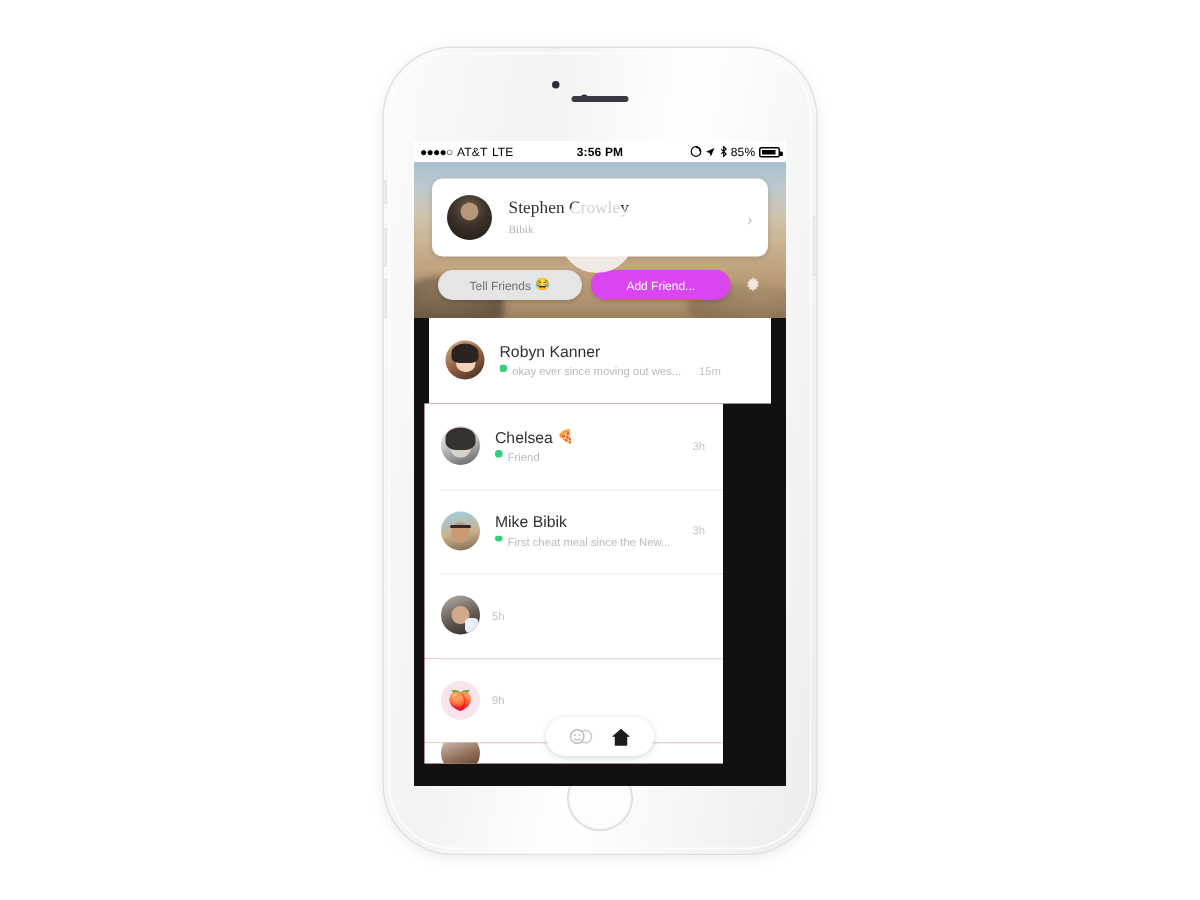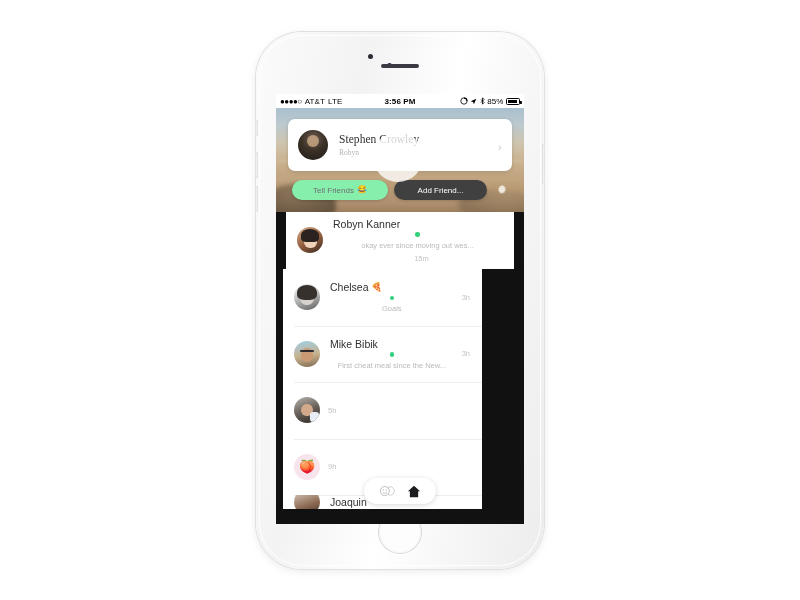--- a/index.html
+++ b/index.html
@@ -132,27 +132,27 @@
     margin-left:6px;
   }
 
   
   .actions{
     position:absolute; left:16px; top:86px; width:216px;
     display:flex; align-items:center; gap:6px; z-index:10;
   }
   .btn-tell{
     flex:0 0 96px; height:20px; border-radius:10px;
-    background:#86efac; color:#6d6e71; font-size:8px;
+    background:#e5e5e5; color:#6d6e71; font-size:8px;
     display:flex; align-items:center; justify-content:center; gap:3px;
     box-shadow:0 1px 3px rgba(0,0,0,.18);
   }
   .btn-add{
     flex:0 0 93px; height:20px; border-radius:10px;
-    background:#404040; color:#fff; font-size:8px;
+    background:#d946ef; color:#fff; font-size:8px;
     display:flex; align-items:center; justify-content:center;
     box-shadow:0 1px 3px rgba(0,0,0,.16);
   }
   .gear{
     width:13px;height:13px; margin-left:2px; opacity:.95;
     display:flex;align-items:center;justify-content:center;
   }
 
   
   .tap-circle{
@@ -181,22 +181,22 @@
     height:1px; background:#eeeeef;
   }
   .row-av{ width:26px;height:26px;border-radius:50%;flex:0 0 26px;overflow:hidden;position:relative;background:#ccc;}
   .row-mid{ margin-left:10px; flex:1; min-width:0;}
   .row-name{
     font-size:10.5px; color:#2f3033; white-space:nowrap;
     display:flex; align-items:center; gap:3px;
   }
   .row-sub{
     font-size:7.5px; color:#b9babd; margin-top:2.5px;
-    display:flex; align-items:center; gap:4px;
-    white-space:nowrap; overflow:hidden;flex-direction:column;
+    display:flex; gap:4px;
+    white-space:nowrap; overflow:hidden;
   }
   .dot-green{ width:4.5px;height:4.5px;border-radius:50%;background:#30d07a;flex:0 0 4.5px;}
   .row-time{ font-size:7.5px; color:#c2c3c6; margin-left:8px; flex:0 0 auto;}
   .row-partial{ height:14px; overflow:hidden; }
 
   
   .tabbar{
     position:absolute; left:50%; transform:translateX(-50%);
     bottom:20px; width:72px; height:26px;
     background:#fff; border-radius:14px;
@@ -273,21 +273,21 @@
         <div class="hp-line" style="top:52px"></div>
         <div class="hp-line" style="top:70px;opacity:.5"></div>
         <div class="hp-rock"></div>
         <div class="hp-rock2"></div>
       </div>
 
       <div class="profile-card">
         <div class="avatar av-stephen"></div>
         <div class="pc-text">
           <div class="pc-name">Stephen Crowley</div>
-          <div class="pc-sub">Robyn</div>
+          <div class="pc-sub">Bibik</div>
         </div>
         <div class="chev">›</div>
       </div>
 
       <div class="tap-circle"></div>
 
       <div class="actions">
         <div class="btn-tell">
           <span>Tell Friends</span>
           <span class="emoji-sm">😂</span>
@@ -325,21 +325,21 @@
 
           <div class="row">
             <div class="row-av av-chelsea"></div>
             <div class="row-mid">
               <div class="row-name">
                 <span>Chelsea</span>
                 <span class="emoji">🍕</span>
               </div>
               <div class="row-sub">
                 <span class="dot-green"></span>
-                <span>Goals</span>
+                <span>Friend</span>
               </div>
             </div>
             <div class="row-time">3h</div>
           </div>
 
           <div class="row">
             <div class="row-av av-mike"></div>
             <div class="row-mid">
               <div class="row-name">
                 <span>Mike Bibik</span>
@@ -357,25 +357,20 @@
             <div class="row-time">5h</div>
           </div>
 
           <div class="row">
             <div class="row-av av-peach">🍑</div>
             <div class="row-time">9h</div>
           </div>
 
           <div class="row row-partial">
             <div class="row-av av-last"></div>
-            <div class="row-mid">
-              <div class="row-name">
-                <span>Joaquin</span>
-              </div>
-            </div>
           </div>
 
         </div>
 
         <div class="tabbar">
           <div class="tab-ico">
             <svg width="17" height="12" viewBox="0 0 22 14">
               <circle cx="14.5" cy="7" r="5.4" fill="#fff" stroke="#c9cacd" stroke-width="1.2"></circle>
               <circle cx="7.5" cy="7" r="5.8" fill="#fff" stroke="#b9babd" stroke-width="1.2"></circle>
               <circle cx="5.6" cy="5.6" r=".85" fill="#b9babd"></circle>

